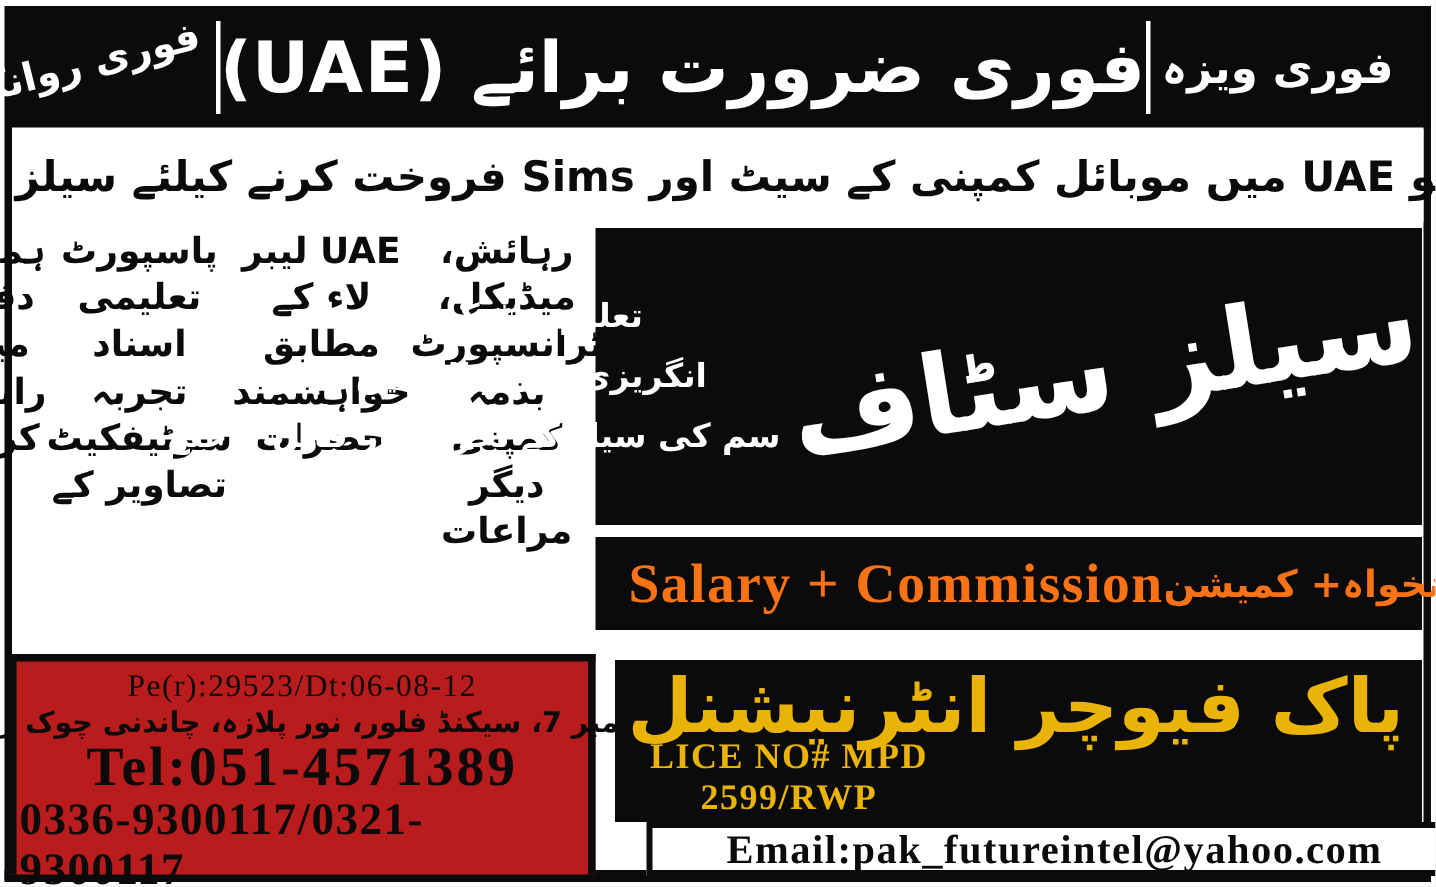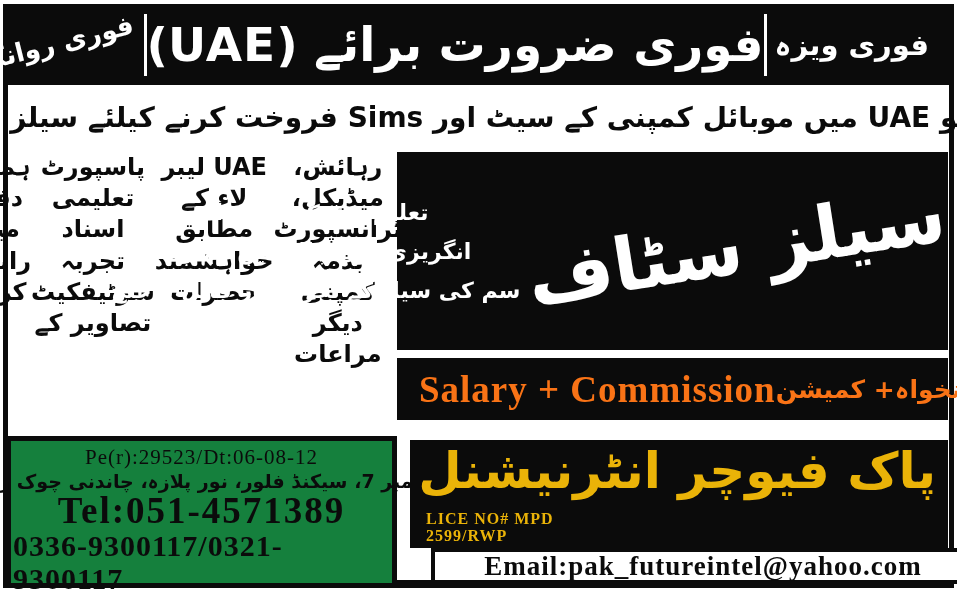--- a/index.html
+++ b/index.html
@@ -81,21 +81,21 @@
   }
   .salary-en {
     font-family: "Liberation Serif", "DejaVu Serif", serif;
     font-size: 37px; font-weight: bold; letter-spacing: 1px; white-space: nowrap;
   }
   .salary-ur { font-size: 25px; font-weight: bold; white-space: nowrap; }
 
   
   .contact {
     position: absolute; left: 6px; top: 436px; width: 391px; height: 147px;
-    background: #15803d;
+    background: #b91c1c;
     border: 5px solid #0b0b0b; border-bottom: none;
     display: flex; flex-direction: column; align-items: center; justify-content: space-between;
     padding: 4px 2px 2px 2px;
   }
   .permit {
     font-family: "Liberation Serif", "DejaVu Serif", serif;
     font-size: 21px; letter-spacing: 1px;
   }
   .address { font-size: 19px; font-weight: bold; white-space: nowrap; }
   .tel {
@@ -111,23 +111,23 @@
   .agency {
     position: absolute; left: 410px; top: 440px; width: 538px; height: 108px;
     background: #0b0b0b; color: #eab308;
   }
   .agency-name {
     position: absolute; right: 12px; top: 2px;
     font-size: 50px; font-weight: bold; white-space: nowrap;
   }
   .license {
     position: absolute; left: 16px; bottom: 3px; width: 200px;
-    text-align: left;
+    text-align: center;
     font-family: "Liberation Serif", "DejaVu Serif", serif;
-    font-size: 16px; font-weight: bold; line-height: 1.1; letter-spacing: 1px;
+    font-size: 24px; font-weight: bold; line-height: 1.1; letter-spacing: 1px;
   }
   .email-strip {
     position: absolute; left: 407px; top: 548px; width: 544px; height: 36px;
     background: #fff; border: 4px solid #0b0b0b;
     display: flex; align-items: center; justify-content: center;
     font-family: "Liberation Serif", "DejaVu Serif", serif;
     font-size: 27px; font-weight: bold; letter-spacing: 1px; white-space: nowrap; margin-left: 24px;
   }
 </style>
 </head>

